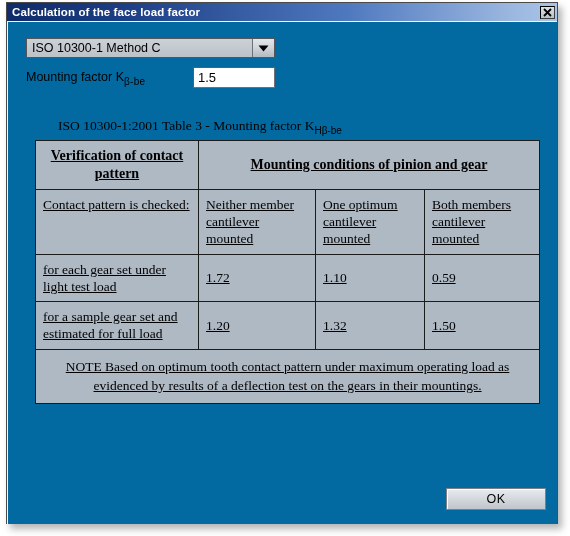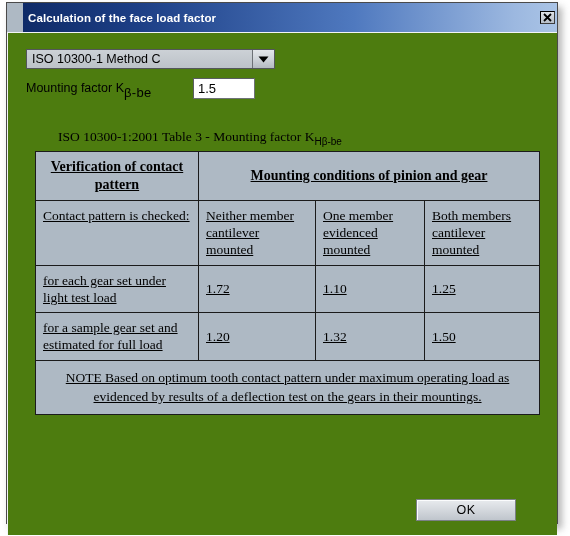--- a/index.html
+++ b/index.html
@@ -20,27 +20,26 @@
     height: 522px;
     background: #aeb9c4;
     border: 1px solid #4a4a4a;
     box-shadow: 4px 5px 7px rgba(90, 90, 90, 0.45);
     box-sizing: border-box;
   }
 
   
   #title-bar {
     position: relative;
-    height: 29px;
+    height: 18px;
     background: linear-gradient(to right, #0f2b68 0%, #1d3f86 22%, #4f79bf 62%, #9cb8e0 92%, #aac4e6 100%);
     display: flex;
     align-items: center;
     padding: 0 2px 0 5px;
     box-sizing: border-box;
-    margin-left: 16px;
   }
   #title-text {
     color: #ffffff;
     font-size: 11.5px;
     font-weight: bold;
     font-family: "Liberation Sans", sans-serif;
     letter-spacing: 0.1px;
     white-space: nowrap;
     flex: 1;
   }
@@ -56,21 +55,21 @@
     justify-content: center;
     box-sizing: border-box;
     cursor: default;
   }
   #close-button svg { display: block; }
 
   
   #dialog-body {
     position: relative;
     height: calc(100% - 17px);
-    background: #4d7c0f;
+    background: #0369a1;
     border-left: 1px solid #f3f5f7;
     border-top: 1px solid #f3f5f7;
     box-sizing: border-box;
   }
 
   
   #method-combo {
     position: absolute;
     left: 18px;
     top: 16px;
@@ -106,29 +105,29 @@
   
   #mounting-factor-label {
     position: absolute;
     left: 18px;
     top: 48px;
     font-size: 12.5px;
     color: #000000;
     white-space: nowrap;
   }
   #mounting-factor-label sub {
-    font-size: 13px;
+    font-size: 10px;
     vertical-align: -0.35em;
     letter-spacing: 0.3px;
   }
   #mounting-factor-input {
     position: absolute;
     left: 185px;
     top: 45px;
-    width: 62px;
+    width: 82px;
     height: 21px;
     background: #ffffff;
     border: 1px solid #6e7276;
     border-top-color: #5a5e62;
     border-left-color: #5a5e62;
     box-sizing: border-box;
     display: flex;
     align-items: center;
     padding-left: 4px;
     font-size: 13px;
@@ -196,21 +195,21 @@
   .col-d { width: 115px; }
 
   
   #button-row {
     position: absolute;
     left: 0;
     top: 466px;
     width: 100%;
     display: flex;
     justify-content: flex-end;
-    padding-right: 41px;
+    padding-right: 11px;
     box-sizing: border-box;
     gap: 10px;
   }
   .dlg-button {
     width: 100px;
     height: 22px;
     background: linear-gradient(to bottom, #e8ebee 0%, #d6dadf 45%, #bfc5cc 100%);
     border: 1px solid #7b8086;
     box-shadow: inset 1px 1px 0 #fbfcfd;
     font-family: "Liberation Sans", sans-serif;
@@ -269,28 +268,28 @@
           <col class="col-d">
       </colgroup>
       <tbody>
         <tr>
           <td class="hdr" rowspan="1">Verification of contact pattern</td>
           <td class="hdr" colspan="3">Mounting conditions of pinion and gear</td>
         </tr>
         <tr>
           <td class="sub-hdr">Contact pattern is checked:</td>
           <td class="sub-hdr">Neither member cantilever mounted</td>
-          <td class="sub-hdr">One member evidenced mounted</td>
+          <td class="sub-hdr">One optimum cantilever mounted</td>
           <td class="sub-hdr">Both members cantilever mounted</td>
         </tr>
         <tr>
           <td>for each gear set under light test load</td>
           <td class="val">1.72</td>
           <td class="val">1.10</td>
-          <td class="val">1.25</td>
+          <td class="val">0.59</td>
         </tr>
         <tr>
           <td>for a sample gear set and estimated for full load</td>
           <td class="val">1.20</td>
           <td class="val">1.32</td>
           <td class="val">1.50</td>
         </tr>
         <tr>
           <td class="note-cell" colspan="4">NOTE   Based on optimum tooth contact pattern under maximum operating load as evidenced by results of a deflection test on the gears in their mountings.</td>
         </tr>

